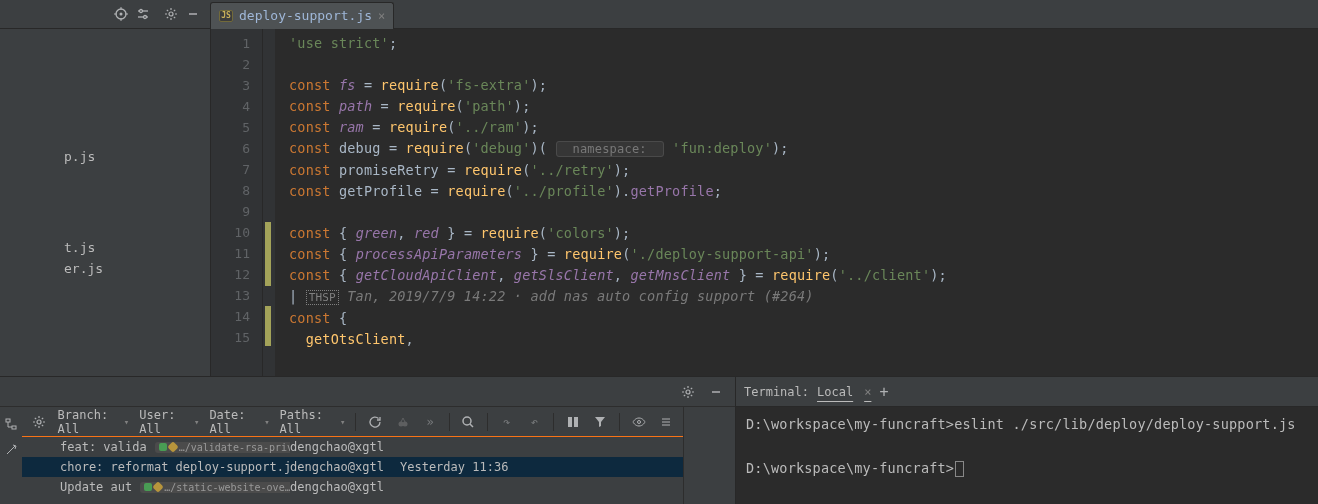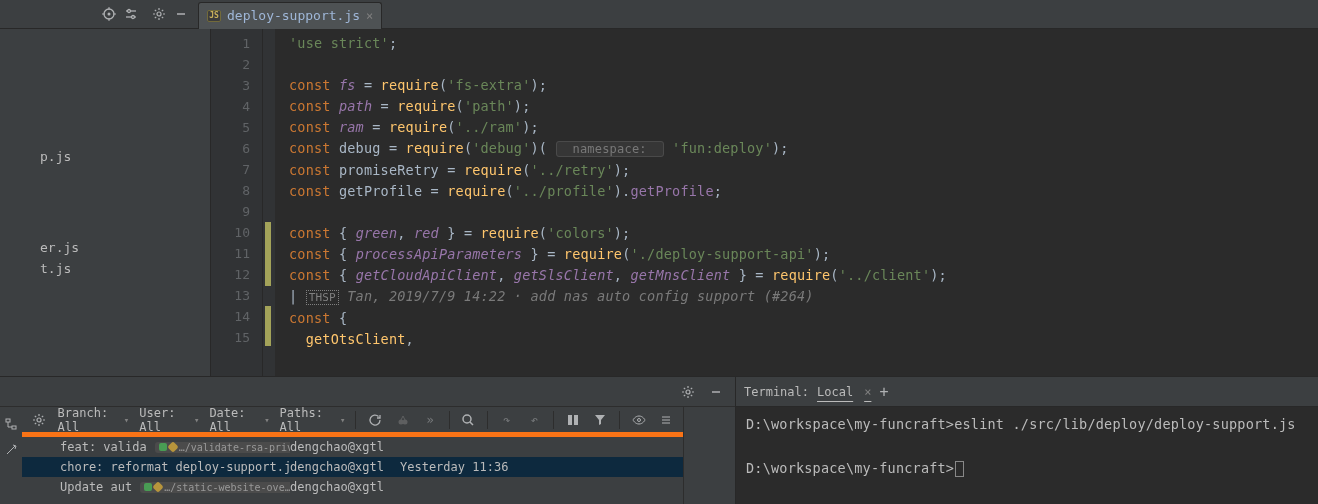--- a/index.html
+++ b/index.html
@@ -1,48 +1,48 @@
 <!DOCTYPE html>
 <html><head>
 <meta charset="utf-8">
 <style>
 *{margin:0;padding:0;box-sizing:border-box;font-family:"Segoe UI",Consolas,Monaco,monospace}
 body{background:#2b2b2b;color:#a9b7c6;font-size:13px;overflow:hidden;width:1318px;height:504px;position:relative}
-.top-toolbar{height:29px;background:#3c3f41;border-bottom:1px solid #282828;display:flex;align-items:center;padding:0 0}
+.top-toolbar{height:29px;background:#3c3f41;border-bottom:1px solid #282828;display:flex;align-items:center;padding:0 12px}
 .top-toolbar .spacer{width:98px}
 .icon-btn{width:22px;height:22px;display:flex;align-items:center;justify-content:center;color:#afb1b3;cursor:pointer;border-radius:3px}
 .tab-bar{height:29px;background:#3c3f41;display:flex;align-items:flex-end;padding-left:0;margin-left:6px;border-bottom:1px solid #282828;flex:1}
 .file-tab{height:27px;background:#4e5254;border:1px solid #282828;border-bottom:none;display:flex;align-items:center;padding:0 8px;gap:6px;color:#bbb;border-radius:3px 3px 0 0;margin-bottom:-1px}
 .file-tab.active{color:#9fb7d8}
 .file-tab .js-icon{width:14px;height:12px;background:#3c3c3c;border:1px solid #726a3a;color:#c9b05a;font-size:8px;font-weight:bold;display:flex;align-items:center;justify-content:center;border-radius:2px}
 .file-tab .close-x{color:#808080;font-size:12px}
 .main{display:flex;height:347px}
 .sidebar{width:211px;background:#3c3f41;border-right:1px solid #282828;position:relative;padding-top:4px}
-.sidebar-item{padding:2px 10px 2px 40px;color:#bbb;font-size:13px;height:21px;display:flex;align-items:center}
+.sidebar-item{padding:2px 10px 2px 64px;color:#bbb;font-size:13px;height:21px;display:flex;align-items:center}
 .line-numbers{width:52px;background:#313335;text-align:right;padding:4px 12px 4px 6px;color:#606366;font-family:Consolas,Monaco,monospace;font-size:13px;line-height:21px;border-right:1px solid #282828}
 .gutter-marks{width:12px;background:#313335;position:relative}
 .gutter-mark{position:absolute;left:2px;width:6px;height:60px;background:#a3a359}
 .code-area{flex:1;background:#2b2b2b;padding:4px 0 4px 14px;font-family:Consolas,Monaco,monospace;font-size:13.5px;line-height:21px;white-space:pre;overflow:hidden;letter-spacing:0.2px}
 .kw{color:#cc7832}
 .str{color:#6a8759}
 .fn{color:#ffc66d}
 .id{color:#9876aa;font-style:italic}
 .def{color:#a9b7c6}
 .prop{color:#9876aa}
 .punc{color:#a9b7c6}
 .hint{color:#787878;background:#363636;border:1px solid #4a4a4a;border-radius:3px;padding:0 16px;font-size:12px;font-style:normal}
 .inlay-author{color:#7a7a7a;font-style:italic}
 .thsp-mark{border:1px dotted #808080;color:#808080;font-size:11px;padding:0 2px;font-style:normal}
 .bottom{position:absolute;bottom:0;left:0;right:0;display:flex;height:128px;border-top:1px solid #282828}
 .vcs-panel{width:736px;background:#3c3f41;display:flex;flex-direction:column;border-right:1px solid #282828}
 .vcs-header{height:30px;display:flex;align-items:center;justify-content:flex-end;padding:0 8px;gap:6px;border-bottom:1px solid #2d2d2d}
 .vcs-side{width:22px;display:flex;flex-direction:column;align-items:center;padding-top:6px;gap:4px}
 .vcs-content{flex:1;display:flex}
 .vcs-main{flex:1;display:flex;flex-direction:column}
-.vcs-filter-row{height:30px;display:flex;align-items:center;gap:10px;padding:0 8px;border-bottom:5px solid #f97316;color:#bbb;font-size:12px}
+.vcs-filter-row{height:30px;display:flex;align-items:center;gap:10px;padding:0 8px;border-bottom:1px solid #f97316;color:#bbb;font-size:12px}
 .vcs-filter-row .dd{color:#bbb;display:flex;align-items:center;gap:3px}
 .vcs-filter-row .sep{width:1px;height:18px;background:#2d2d2d}
 .commits{flex:1;overflow:hidden}
 .commit-row{display:flex;height:20px;align-items:center;padding-left:8px;font-size:12px;color:#bbb}
 .commit-row .msg{width:230px;overflow:hidden;text-overflow:ellipsis;white-space:nowrap;display:flex;align-items:center;gap:8px}
 .commit-row .author{width:110px}
 .commit-row .date{flex:1}
 .commit-row.sel{background:#0d293e}
 .branch-badge{display:inline-flex;align-items:center;background:#4b4b4b;border-radius:3px;padding:0 4px;font-size:10px;gap:2px}
 .bb-green{width:8px;height:8px;background:#499c54;border-radius:2px}
@@ -100,22 +100,22 @@
       <span class="close-x">×</span>
     </div>
   </div>
 </div>
 
 <div class="main">
   <div class="sidebar">
     <div style="height:113px"></div>
     <div class="sidebar-item">p.js</div>
     <div style="height:70px"></div>
+    <div class="sidebar-item">t.js</div>
     <div class="sidebar-item">er.js</div>
-    <div class="sidebar-item">t.js</div>
   </div>
   <div class="line-numbers" id="lnums">
       <div>1</div>
       <div>2</div>
       <div>3</div>
       <div>4</div>
       <div>5</div>
       <div>6</div>
       <div>7</div>
       <div>8</div>

